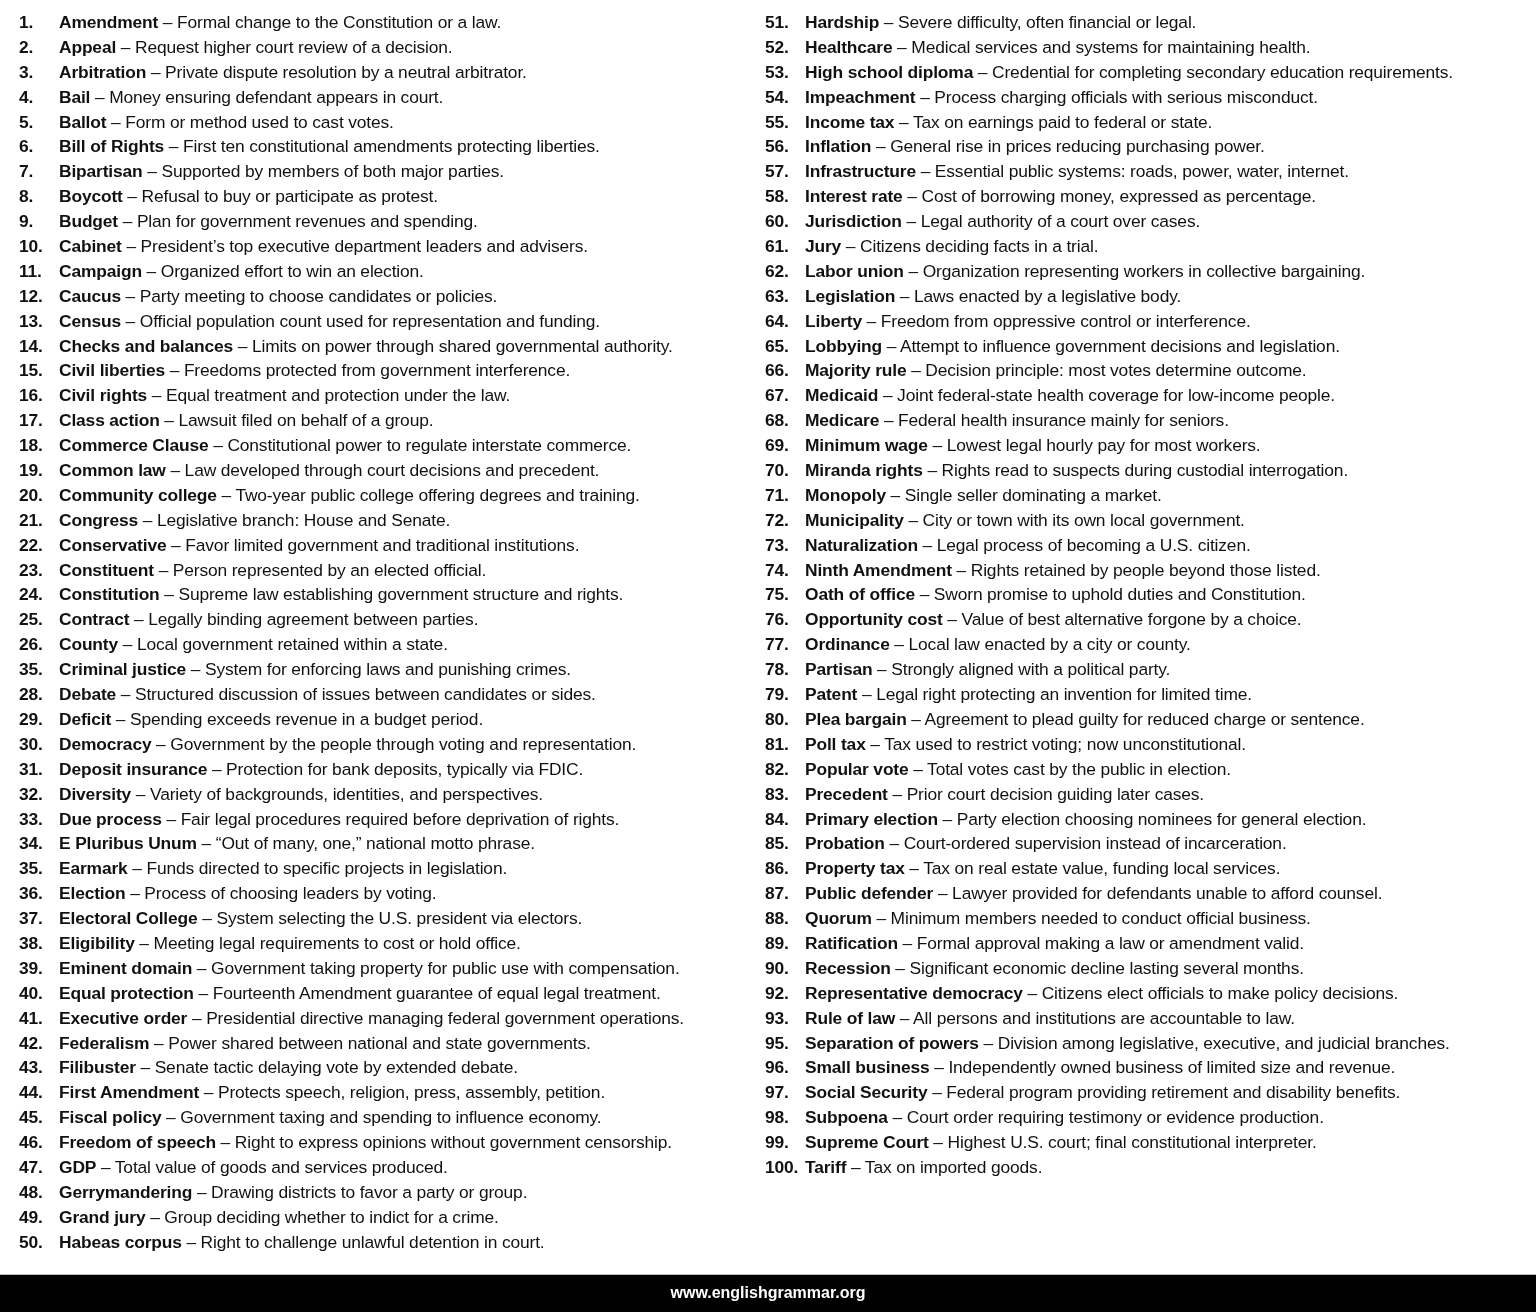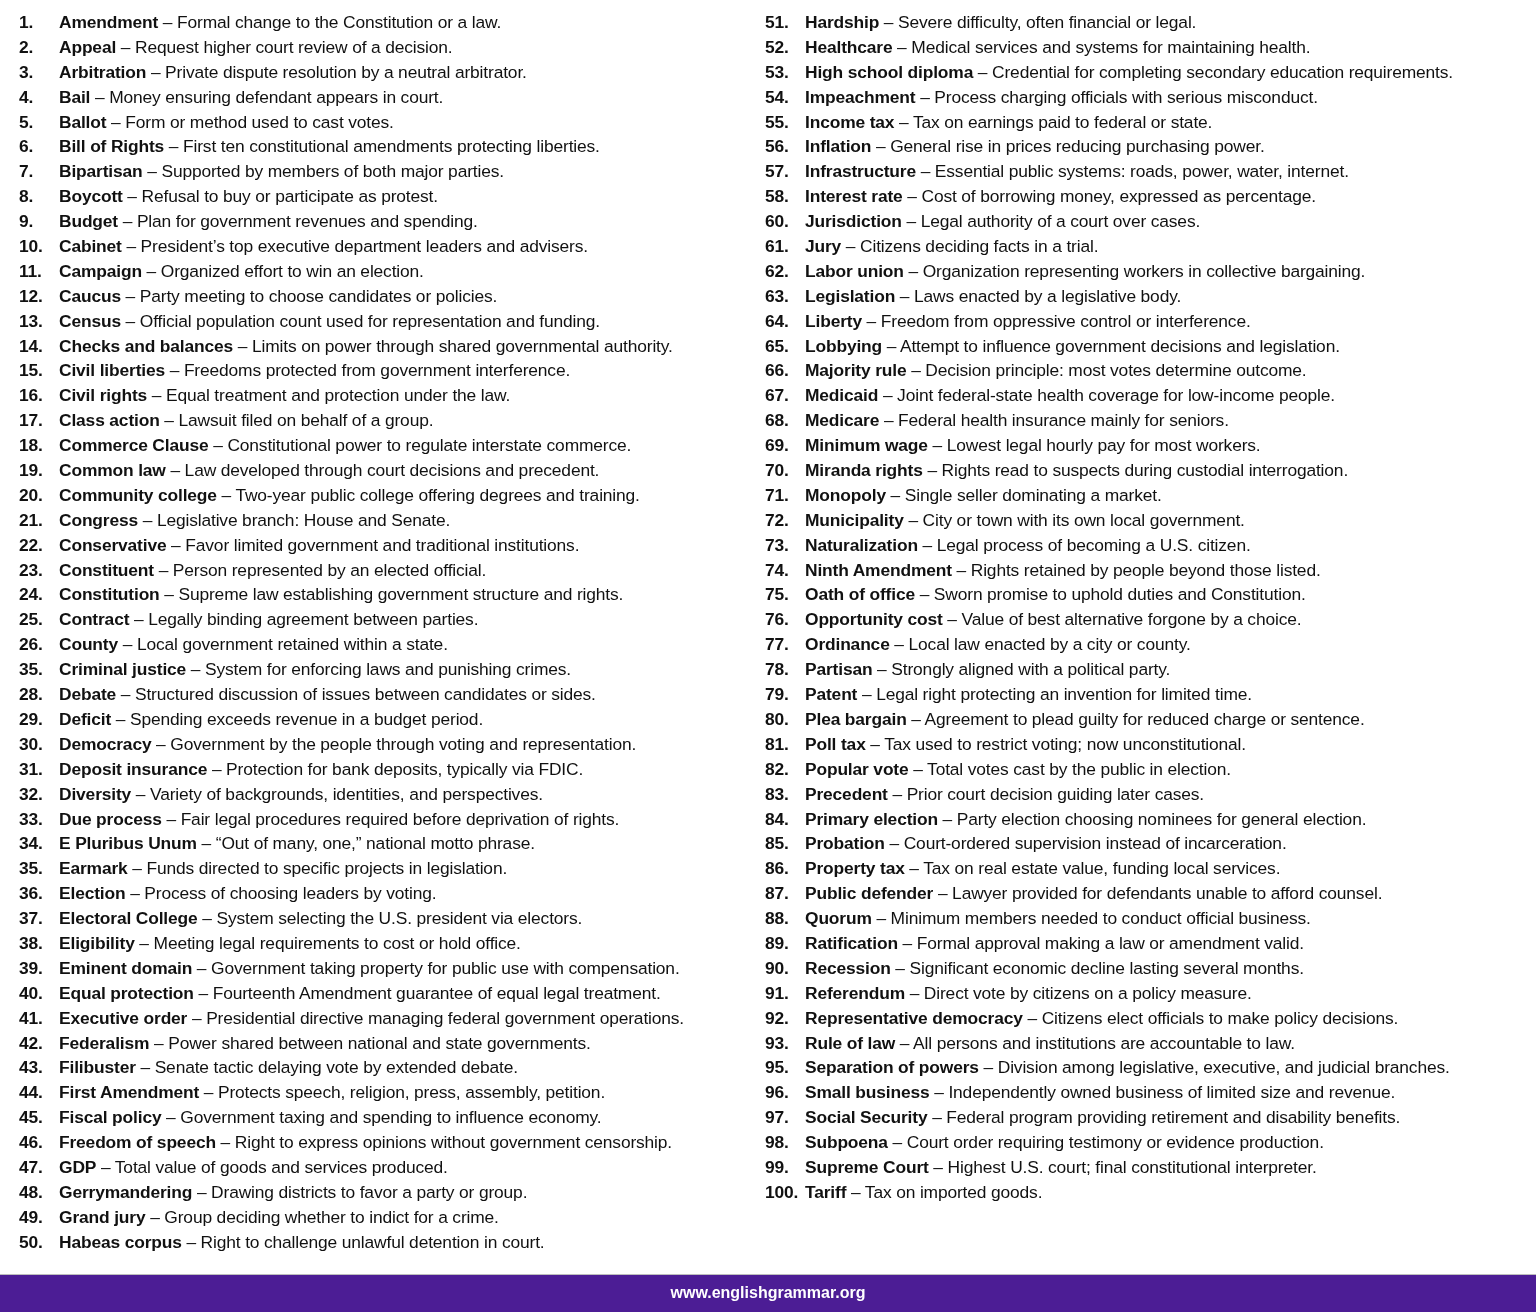--- a/index.html
+++ b/index.html
@@ -5,21 +5,21 @@
   html, body { margin:0; padding:0; background:#ffffff; }
   body { width:1536px; height:1312px; position:relative; overflow:hidden;
          font-family:"Liberation Sans", sans-serif; color:#111; }
   .col { position:absolute; top:10px; }
   .col.left { left:19px; width:740px; }
   .col.right { left:765px; width:770px; }
   .item { height:24.9px; line-height:24.9px; font-size:17.4px; white-space:nowrap; letter-spacing:-0.15px; }
   .num { display:inline-block; width:40px; font-weight:bold; }
   .term { font-weight:bold; }
   .footer { position:absolute; left:0; top:1274px; width:1536px; height:38px;
-            background:#4c1d95; border-top:1px solid #bdbdbd;
+            background:#000000; border-top:1px solid #bdbdbd;
             color:#ffffff; font-weight:bold; font-size:16px; text-align:center; line-height:36px; }
 </style>
 </head>
 <body>
 
 <div class="col left" id="colL">
     <div class="item"><span class="num">1.</span><span class="term">Amendment</span><span class="def"> – Formal change to the Constitution or a law.</span></div>
     <div class="item"><span class="num">2.</span><span class="term">Appeal</span><span class="def"> – Request higher court review of a decision.</span></div>
     <div class="item"><span class="num">3.</span><span class="term">Arbitration</span><span class="def"> – Private dispute resolution by a neutral arbitrator.</span></div>
     <div class="item"><span class="num">4.</span><span class="term">Bail</span><span class="def"> – Money ensuring defendant appears in court.</span></div>
@@ -103,21 +103,20 @@
     <div class="item"><span class="num">81.</span><span class="term">Poll tax</span><span class="def"> – Tax used to restrict voting; now unconstitutional.</span></div>
     <div class="item"><span class="num">82.</span><span class="term">Popular vote</span><span class="def"> – Total votes cast by the public in election.</span></div>
     <div class="item"><span class="num">83.</span><span class="term">Precedent</span><span class="def"> – Prior court decision guiding later cases.</span></div>
     <div class="item"><span class="num">84.</span><span class="term">Primary election</span><span class="def"> – Party election choosing nominees for general election.</span></div>
     <div class="item"><span class="num">85.</span><span class="term">Probation</span><span class="def"> – Court-ordered supervision instead of incarceration.</span></div>
     <div class="item"><span class="num">86.</span><span class="term">Property tax</span><span class="def"> – Tax on real estate value, funding local services.</span></div>
     <div class="item"><span class="num">87.</span><span class="term">Public defender</span><span class="def"> – Lawyer provided for defendants unable to afford counsel.</span></div>
     <div class="item"><span class="num">88.</span><span class="term">Quorum</span><span class="def"> – Minimum members needed to conduct official business.</span></div>
     <div class="item"><span class="num">89.</span><span class="term">Ratification</span><span class="def"> – Formal approval making a law or amendment valid.</span></div>
     <div class="item"><span class="num">90.</span><span class="term">Recession</span><span class="def"> – Significant economic decline lasting several months.</span></div>
-    <div class="item"><span class="num">91.</span><span class="term">Referendum</span><span class="def"> – Direct vote by citizens on a policy measure.</span></div>
     <div class="item"><span class="num">92.</span><span class="term">Representative democracy</span><span class="def"> – Citizens elect officials to make policy decisions.</span></div>
     <div class="item"><span class="num">93.</span><span class="term">Rule of law</span><span class="def"> – All persons and institutions are accountable to law.</span></div>
     <div class="item"><span class="num">95.</span><span class="term">Separation of powers</span><span class="def"> – Division among legislative, executive, and judicial branches.</span></div>
     <div class="item"><span class="num">96.</span><span class="term">Small business</span><span class="def"> – Independently owned business of limited size and revenue.</span></div>
     <div class="item"><span class="num">97.</span><span class="term">Social Security</span><span class="def"> – Federal program providing retirement and disability benefits.</span></div>
     <div class="item"><span class="num">98.</span><span class="term">Subpoena</span><span class="def"> – Court order requiring testimony or evidence production.</span></div>
     <div class="item"><span class="num">99.</span><span class="term">Supreme Court</span><span class="def"> – Highest U.S. court; final constitutional interpreter.</span></div>
     <div class="item"><span class="num">100.</span><span class="term">Tariff</span><span class="def"> – Tax on imported goods.</span></div>
   </div>
 

